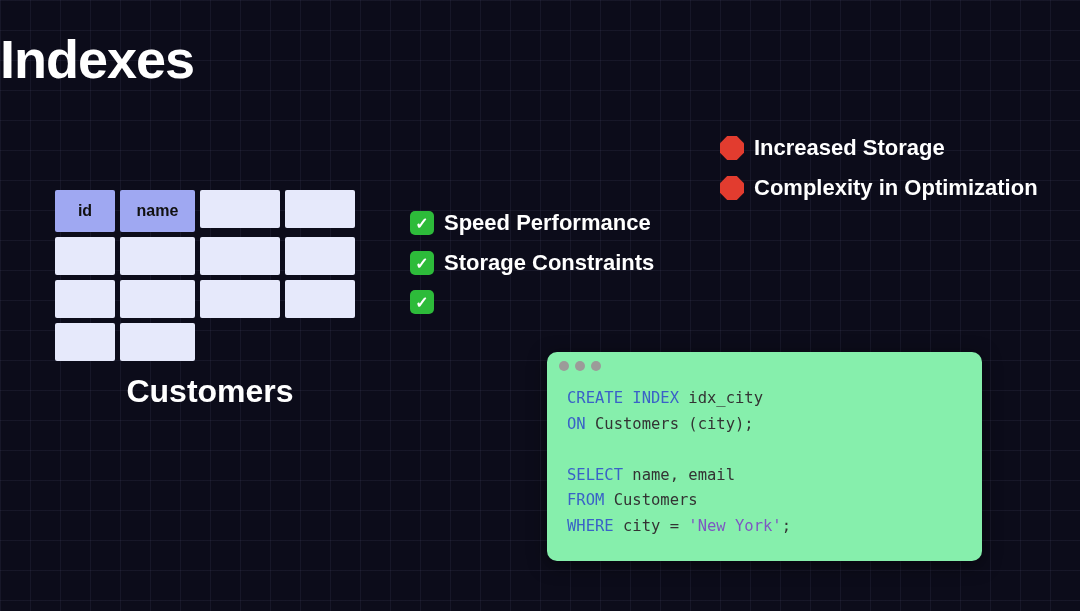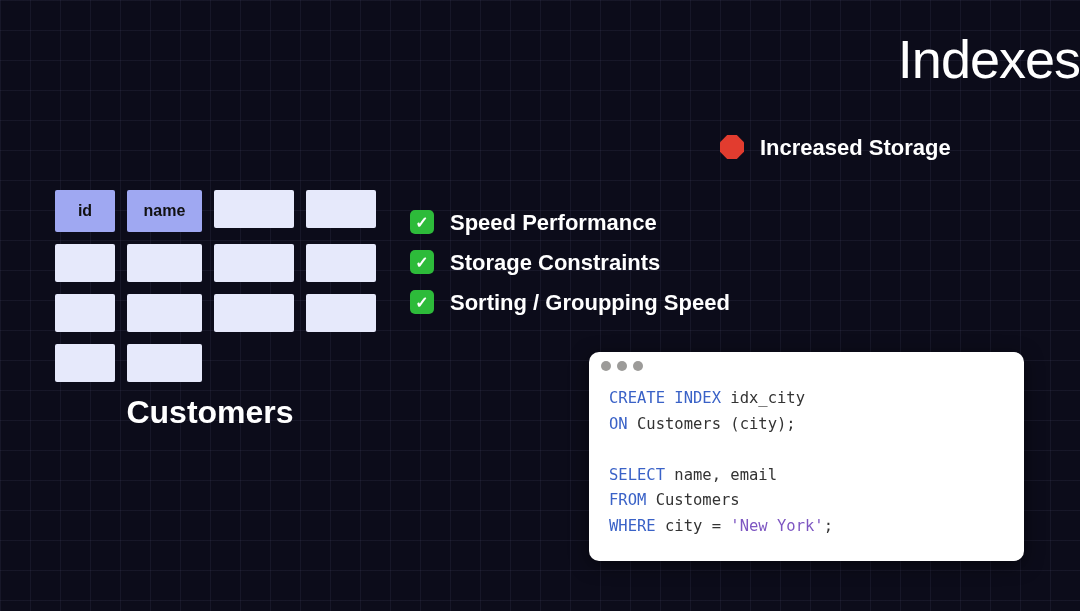--- a/index.html
+++ b/index.html
@@ -14,37 +14,37 @@
     font-family: -apple-system, BlinkMacSystemFont, "Segoe UI", Arial, sans-serif;
     color: #fff;
     position: relative;
     overflow: hidden;
   }
   .title {
     position: absolute;
     top: 28px;
     left: 0;
     width: 100%;
-    text-align: right;
+    text-align: left;
     font-size: 54px;
-    font-weight: 400;
+    font-weight: 700;
     letter-spacing: -1px;
   }
 
   
   .table-wrap {
     position: absolute;
     left: 55px;
     top: 190px;
     width: 310px;
   }
   .tbl {
     display: grid;
     grid-template-columns: 60px 75px 80px 70px;
-    gap: 12px;
+    gap: 5px;
   }
   .th {
     background: #9fa8f2;
     color: #111;
     font-weight: 700;
     font-size: 16px;
     display: flex;
     align-items: center;
     justify-content: center;
     height: 42px;
@@ -63,21 +63,22 @@
   }
 
   
   .pros {
     position: absolute;
     left: 410px;
     top: 210px;
   }
   .pros .row, .cons .row {
     display: flex;
-    gap: 16px;
+    align-items: center;
+    gap: 10px;
     margin-bottom: 14px;
     font-size: 22px;
     font-weight: 700;
   }
   .check {
     width: 24px; height: 24px;
     background: #2dbb3a;
     border-radius: 5px;
     display: flex;
     align-items: center;
@@ -100,25 +101,24 @@
     left: 720px;
     top: 135px;
   }
 
   
   .codewin {
     position: absolute;
     left: 547px;
     top: 352px;
     width: 435px;
-    background: #ffffff;
+    background: #86efac;
     border-radius: 10px;
     box-shadow: 0 4px 18px rgba(0,0,0,0.5);
     overflow: hidden;
-    margin-left: 42px;
   }
   .chrome {
     height: 28px;
     display: flex;
     align-items: center;
     padding-left: 12px;
     gap: 6px;
   }
   .dot {
     width: 10px; height: 10px;
@@ -169,28 +169,31 @@
   <div class="row">
     <span class="check">✓</span>
     <span>Speed Performance</span>
   </div>
   <div class="row">
     <span class="check">✓</span>
     <span>Storage Constraints</span>
   </div>
   <div class="row">
     <span class="check">✓</span>
-    <span>Sorting / Groupping Speed</span>
   </div>
 </div>
 
 <div class="cons">
   <div class="row">
     <span class="stop"></span>
     <span>Increased Storage</span>
+  </div>
+  <div class="row">
+    <span class="stop"></span>
+    <span>Complexity in Optimization</span>
   </div>
 </div>
 
 <div class="codewin">
   <div class="chrome">
     <span class="dot"></span>
     <span class="dot"></span>
     <span class="dot"></span>
   </div>
   <pre class="code" id="code-target"><span class="kw">CREATE</span><span class="tk"> </span><span class="kw">INDEX</span><span class="tk"> idx_city</span><span class="tk">

